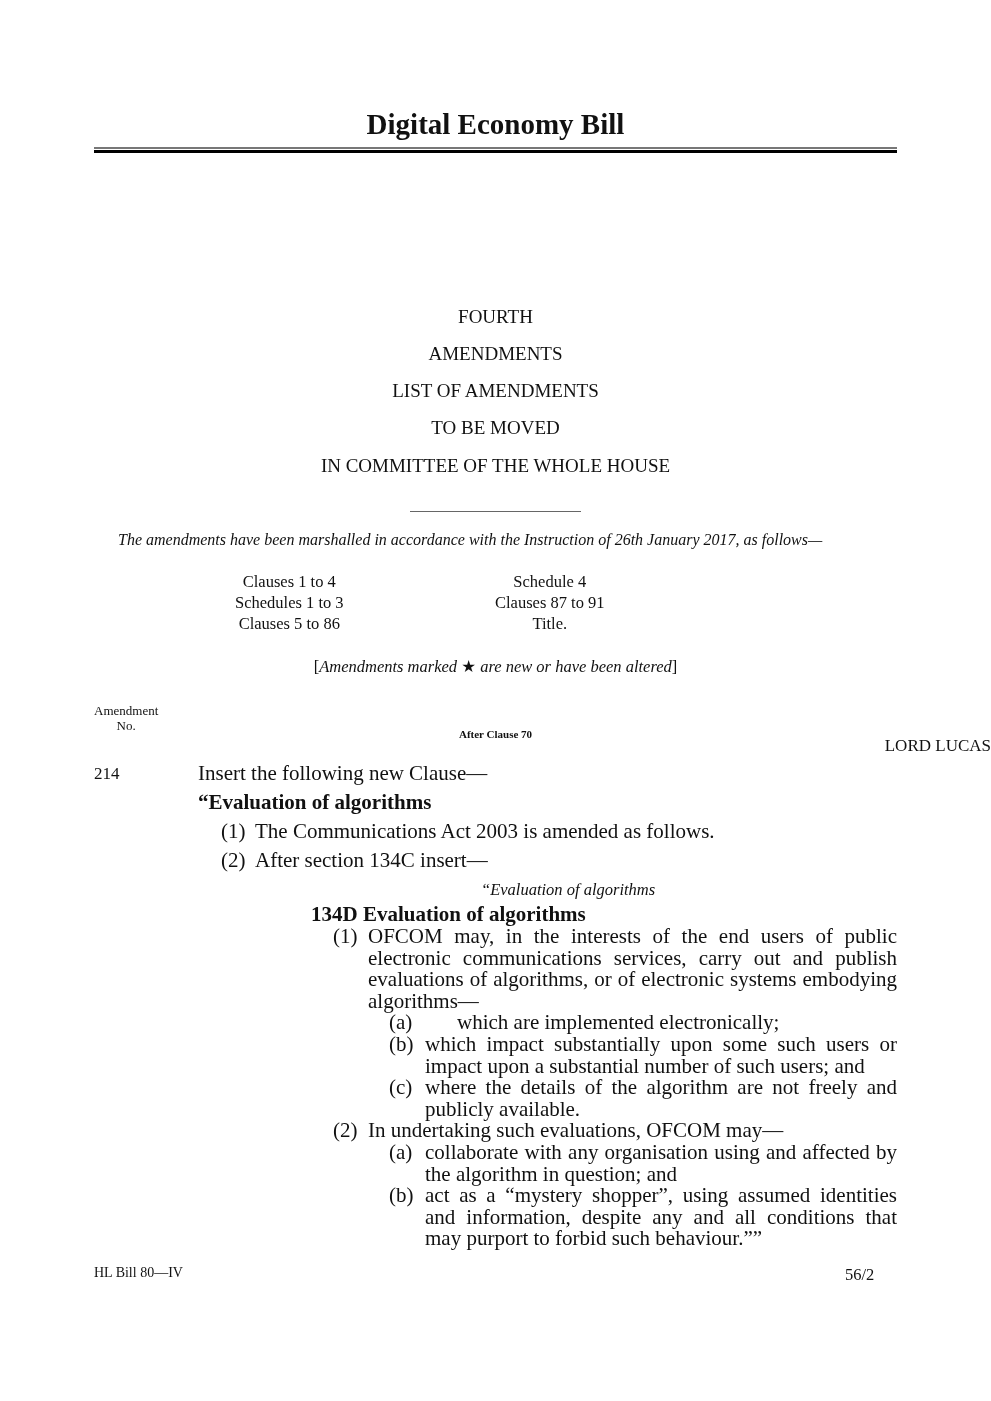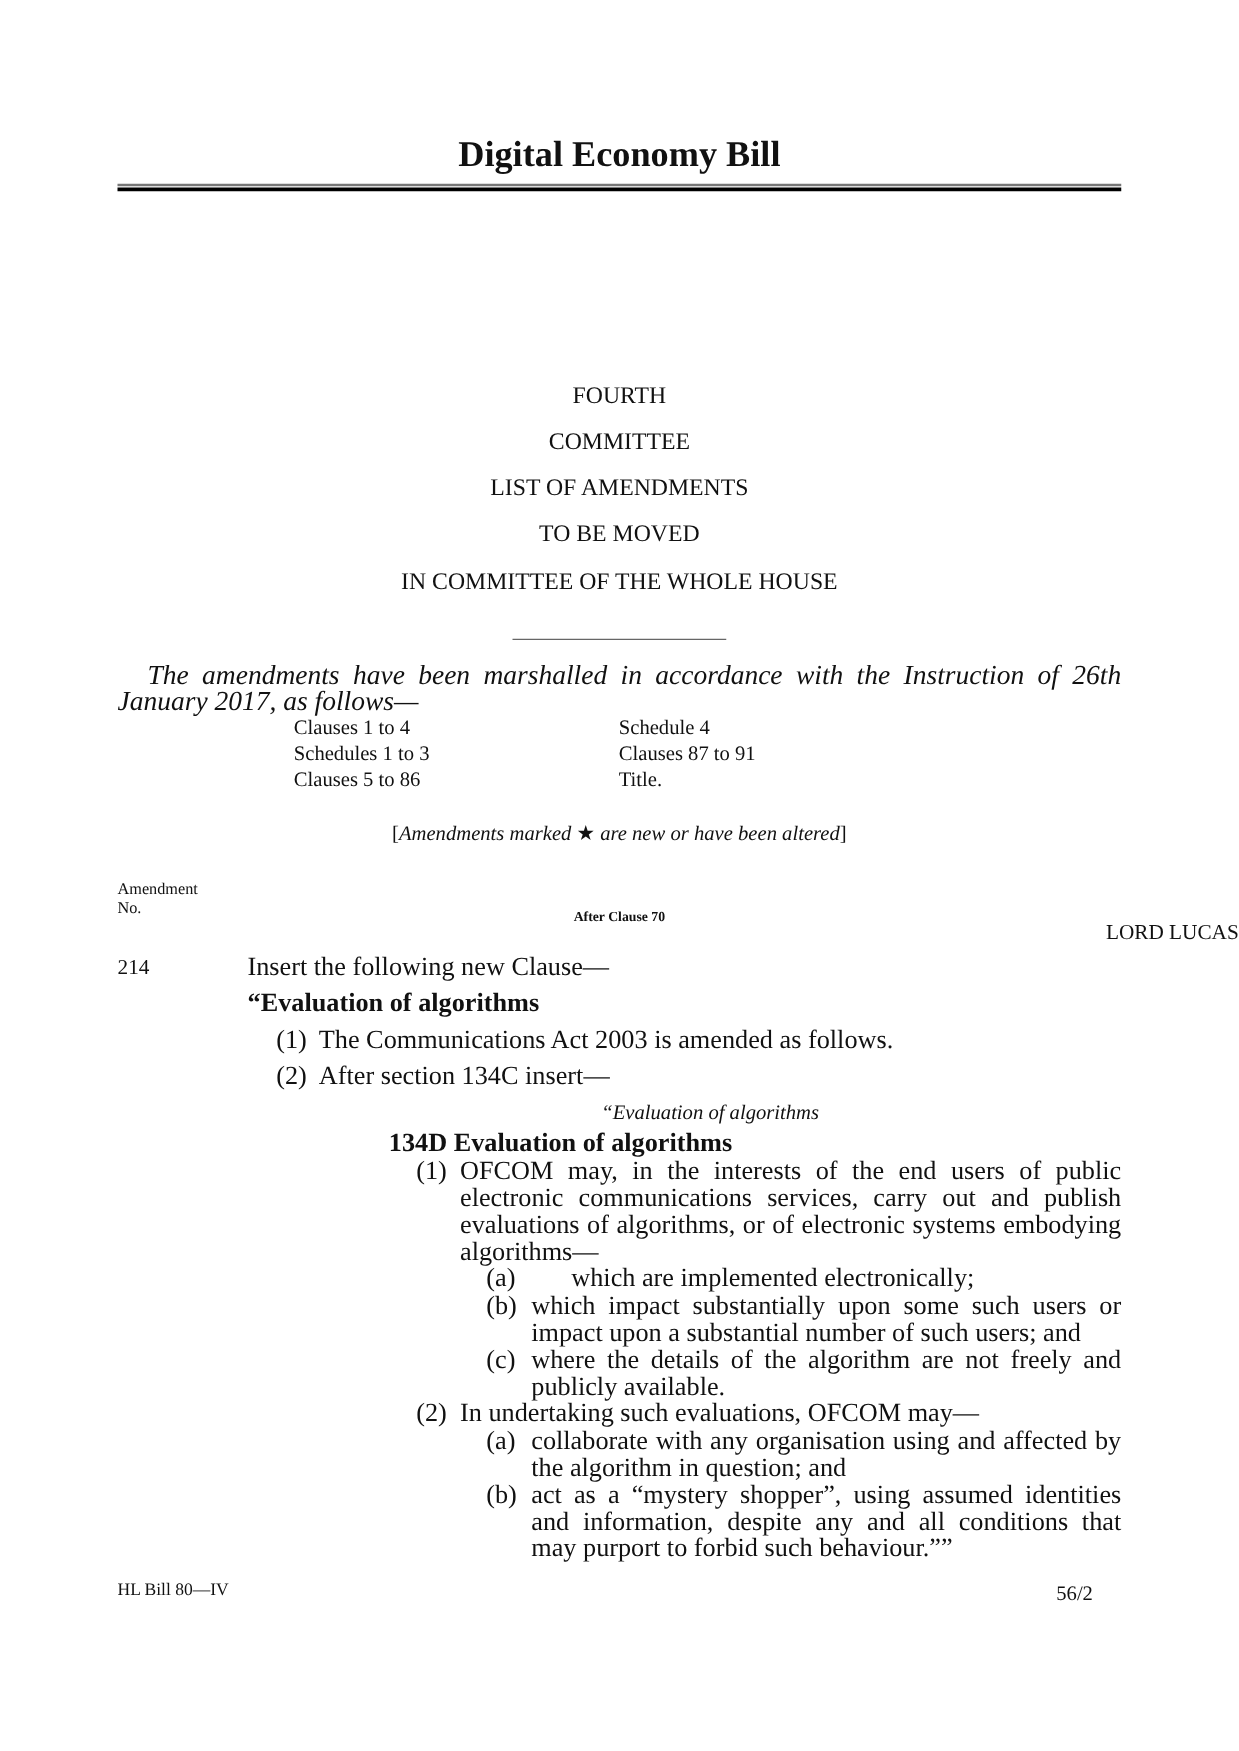--- a/index.html
+++ b/index.html
@@ -1,44 +1,44 @@
 <!DOCTYPE html>
 <html><head>
 <meta charset="utf-8">
 <style>
   html, body { margin: 0; padding: 0; background: #ffffff; }
   body { width: 991px; height: 1401px; position: relative; overflow: hidden;
          font-family: "Liberation Serif", "DejaVu Serif", serif; color: #111; }
-  .abs { position: absolute; }
+  .abs { position: absolute; text-align: center; }
   .title { left: 0; width: 991px; top: 108px; text-align: center; font-size: 29px; font-weight: bold; letter-spacing: 0px; }
   .rule-thin { left: 94px; width: 803px; top: 147px; height: 2px; background: #777; }
   .rule-thick { left: 94px; width: 803px; top: 150px; height: 3px; background: #000; }
   .heading-line { left: 0; width: 991px; text-align: center; font-size: 19px; }
   .short-rule { left: 410px; width: 171px; top: 511px; height: 1px; background: #666; }
-  .intro { left: 94px; width: 803px; top: 529px; font-size: 22px; font-style: italic; line-height: 21px; text-align: justify; text-align-last: left; }
+  .intro { left: 94px; width: 803px; top: 529px; font-size: 16px; font-style: italic; line-height: 21px; text-align: justify; text-align-last: left; }
   .intro .indent { display: inline-block; width: 24px; }
   .clauses-col { font-size: 16.5px; line-height: 21px; }
   .legend { left: 0; width: 991px; top: 657px; text-align: center; font-size: 16.5px; }
   .legend i { font-style: italic; }
   .amend-no-label { left: 94px; top: 703px; font-size: 13px; font-weight: normal; line-height: 15px; }
   .after-clause { left: 0; width: 991px; top: 728px; text-align: center; font-size: 11px; font-weight: bold; }
   .member { left: 0; width: 991px; top: 736px; text-align: right; font-size: 17px; }
   .amend-num { left: 94px; top: 764px; font-size: 17px; font-weight: normal; }
   .body-text { font-size: 21px; line-height: 21.5px; }
   .justify { text-align: justify; text-align-last: left; }
 </style>
 </head>
 <body>
 
 <div class="abs title">Digital Economy Bill</div>
 <div class="abs rule-thin"></div>
 <div class="abs rule-thick"></div>
 
 <div class="abs heading-line" style="top:306px">FOURTH</div>
-<div class="abs heading-line" style="top:343px">COMMITTEE</div>
+<div class="abs heading-line" style="top:343px">AMENDMENTS</div>
 <div class="abs heading-line" style="top:380px">LIST OF AMENDMENTS</div>
 <div class="abs heading-line" style="top:417px">TO BE MOVED</div>
 <div class="abs heading-line" style="top:455px">IN COMMITTEE OF THE WHOLE HOUSE</div>
 
 <div class="abs short-rule"></div>
 
 <div class="abs intro"><span class="indent"></span><span>The amendments have been marshalled in accordance with the Instruction of 26th January 2017, as follows—</span></div>
 
 <div class="abs clauses-col" style="left:235px; top:571px;">
   <div>Clauses 1 to 4</div>

